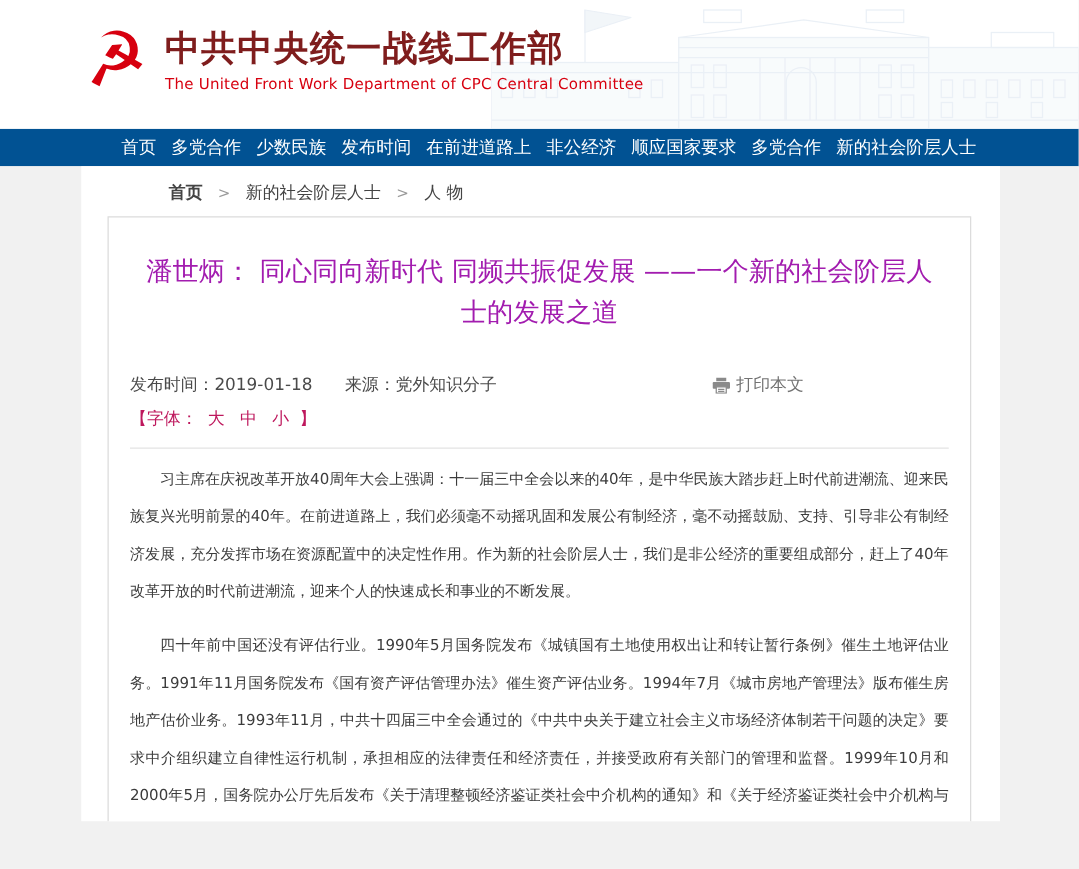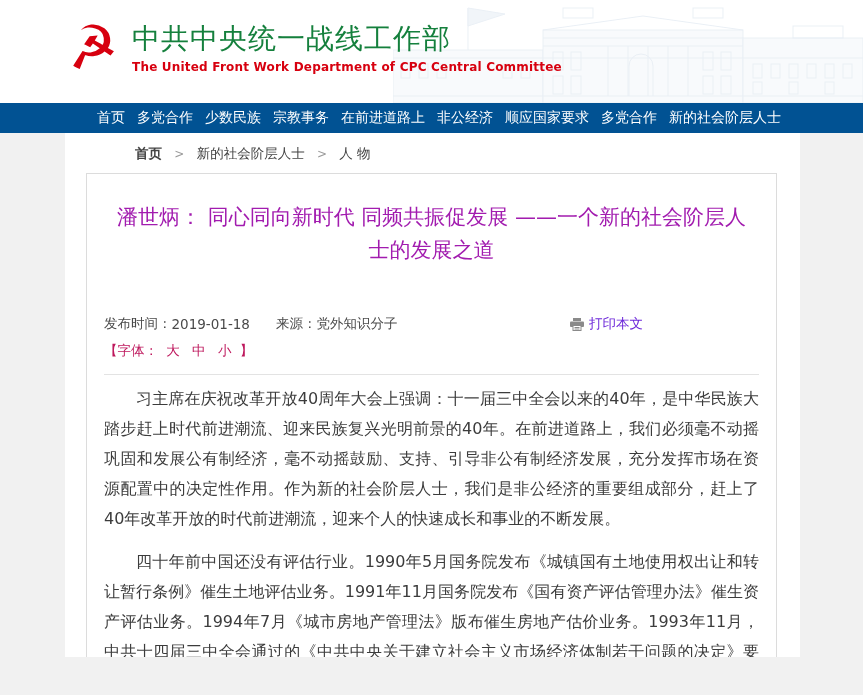--- a/index.html
+++ b/index.html
@@ -27,30 +27,30 @@
     padding:16px 0 0 66px;
     text-decoration:none;
   }
   .emblem {
     font-size:58px; line-height:62px;
     color:#d7000f;
     margin-right:14px;
     transform:rotate(-8deg);
   }
   .site-title {
-    color:#15803d;
+    color:#7f1d1d;
     font-size:28px;
-    font-weight:normal;
+    font-weight:bold;
     letter-spacing:1px;
     line-height:36px;
   }
   .site-subtitle {
     color:#d7000f;
     font-size:12px;
-    font-weight:bold;
+    font-weight:normal;
     margin-top:3px;
     letter-spacing:.2px;
   }
   
   .nav {
     height:30px;
     background:#015293;
     display:flex;
     align-items:center;
     padding-left:97px;
@@ -93,47 +93,47 @@
     font-size:21px;
     font-weight:400;
     color:#a21caf;
     text-align:center;
     line-height:33px;
     padding:0 8px;
   }
   .meta-row {
     display:flex;
     align-items:center;
-    margin-top:48px;
+    margin-top:32px;
     font-size:13.5px;
     color:#4a4a4a;
   }
   .meta-gap { display:inline-block; width:26px; }
   .print-btn {
     margin-left:auto;
     margin-right:116px;
     display:flex;
     align-items:center;
-    color:#6d28d9;
+    color:#737373;
     cursor:pointer;
   }
   .print-btn svg { margin-right:5px; }
   .font-size-row {
     margin-top:9px;
     font-size:13.5px;
     color:#be185d;
   }
   .font-size-opt { cursor:pointer; margin:0 4px; }
   .divider {
     border:none;
     border-top:1px solid #e3e3e3;
     margin-top:14px;
   }
   .article-body p {
-    font-size:16px;
+    font-size:12px;
     line-height:30px;
     color:#3c3c3c;
     text-align:justify;
     text-indent:2em;
     margin-top:13px;
   }
   .article-body p:first-child { margin-top:9px; }
 </style>
 </head>
 <body>
@@ -188,21 +188,21 @@
         <span class="site-title" style="display:block">中共中央统一战线工作部</span>
         <span class="site-subtitle" style="display:block">The United Front Work Department of CPC Central Committee</span>
       </span>
     </a>
   </header>
 
   <nav class="nav">
     <a class="nav-item">首页</a>
     <a class="nav-item">多党合作</a>
     <a class="nav-item">少数民族</a>
-    <a class="nav-item">宗教事务</a>
+    <a class="nav-item">发布时间</a>
     <a class="nav-item">在前进道路上</a>
     <a class="nav-item">非公经济</a>
     <a class="nav-item">顺应国家要求</a>
     <a class="nav-item">多党合作</a>
     <a class="nav-item">新的社会阶层人士</a>
   </nav>
 
   <div class="main-bg">
     <div class="column">
 

